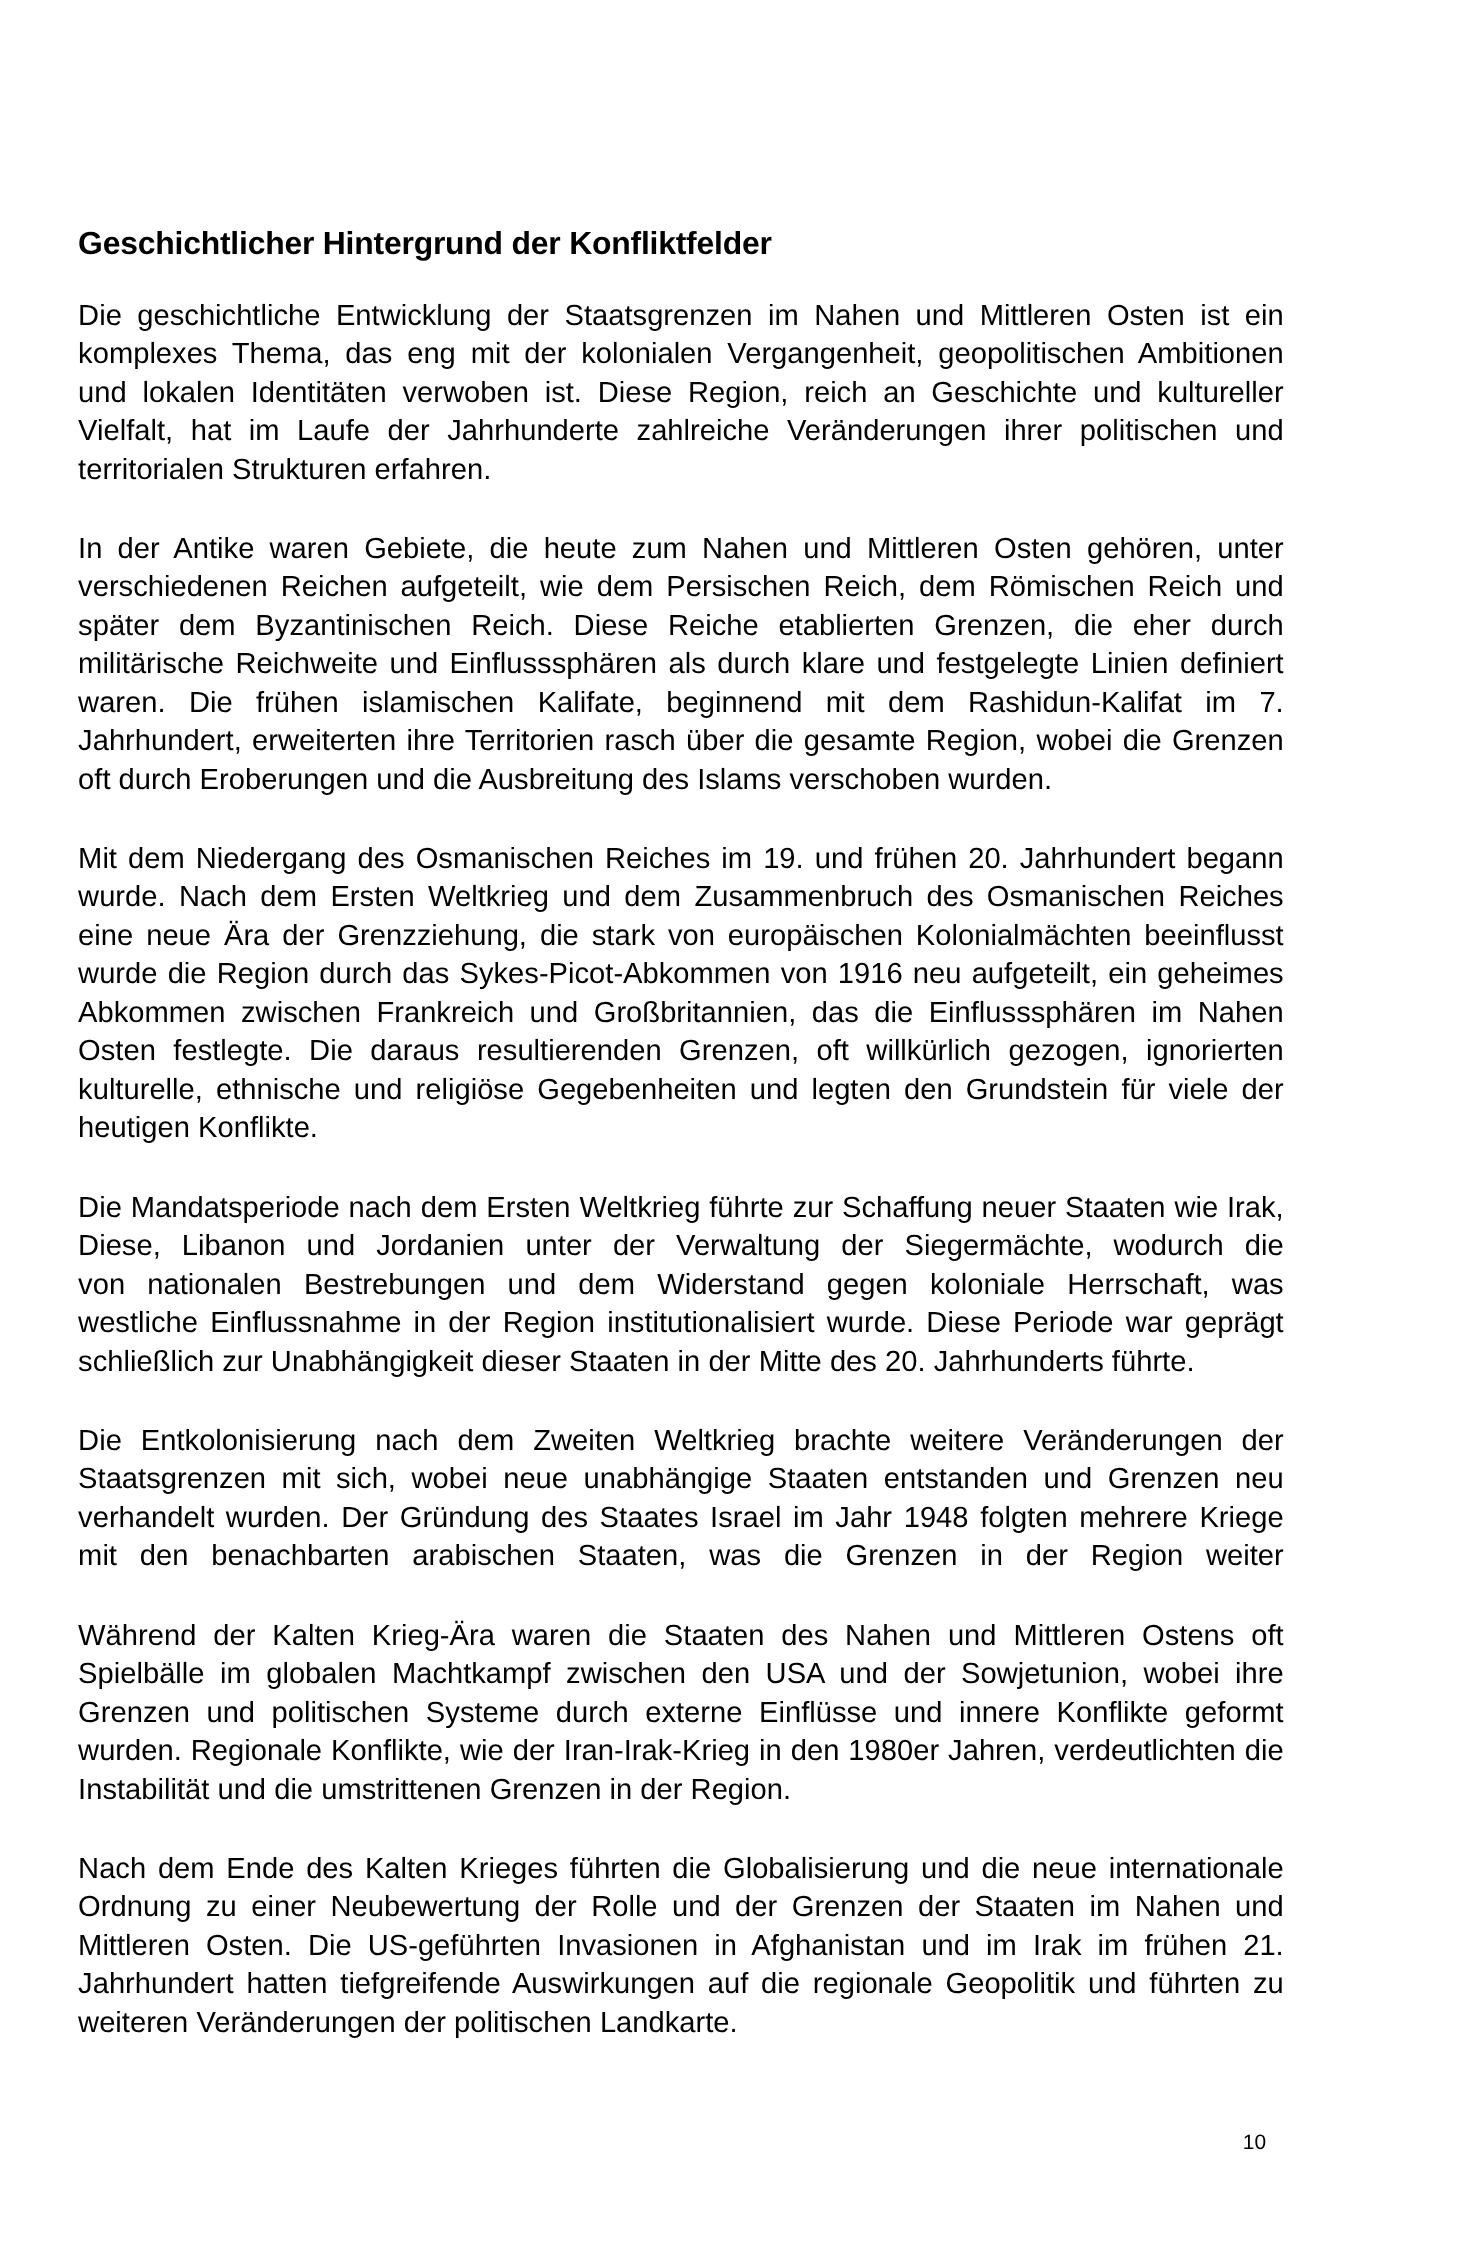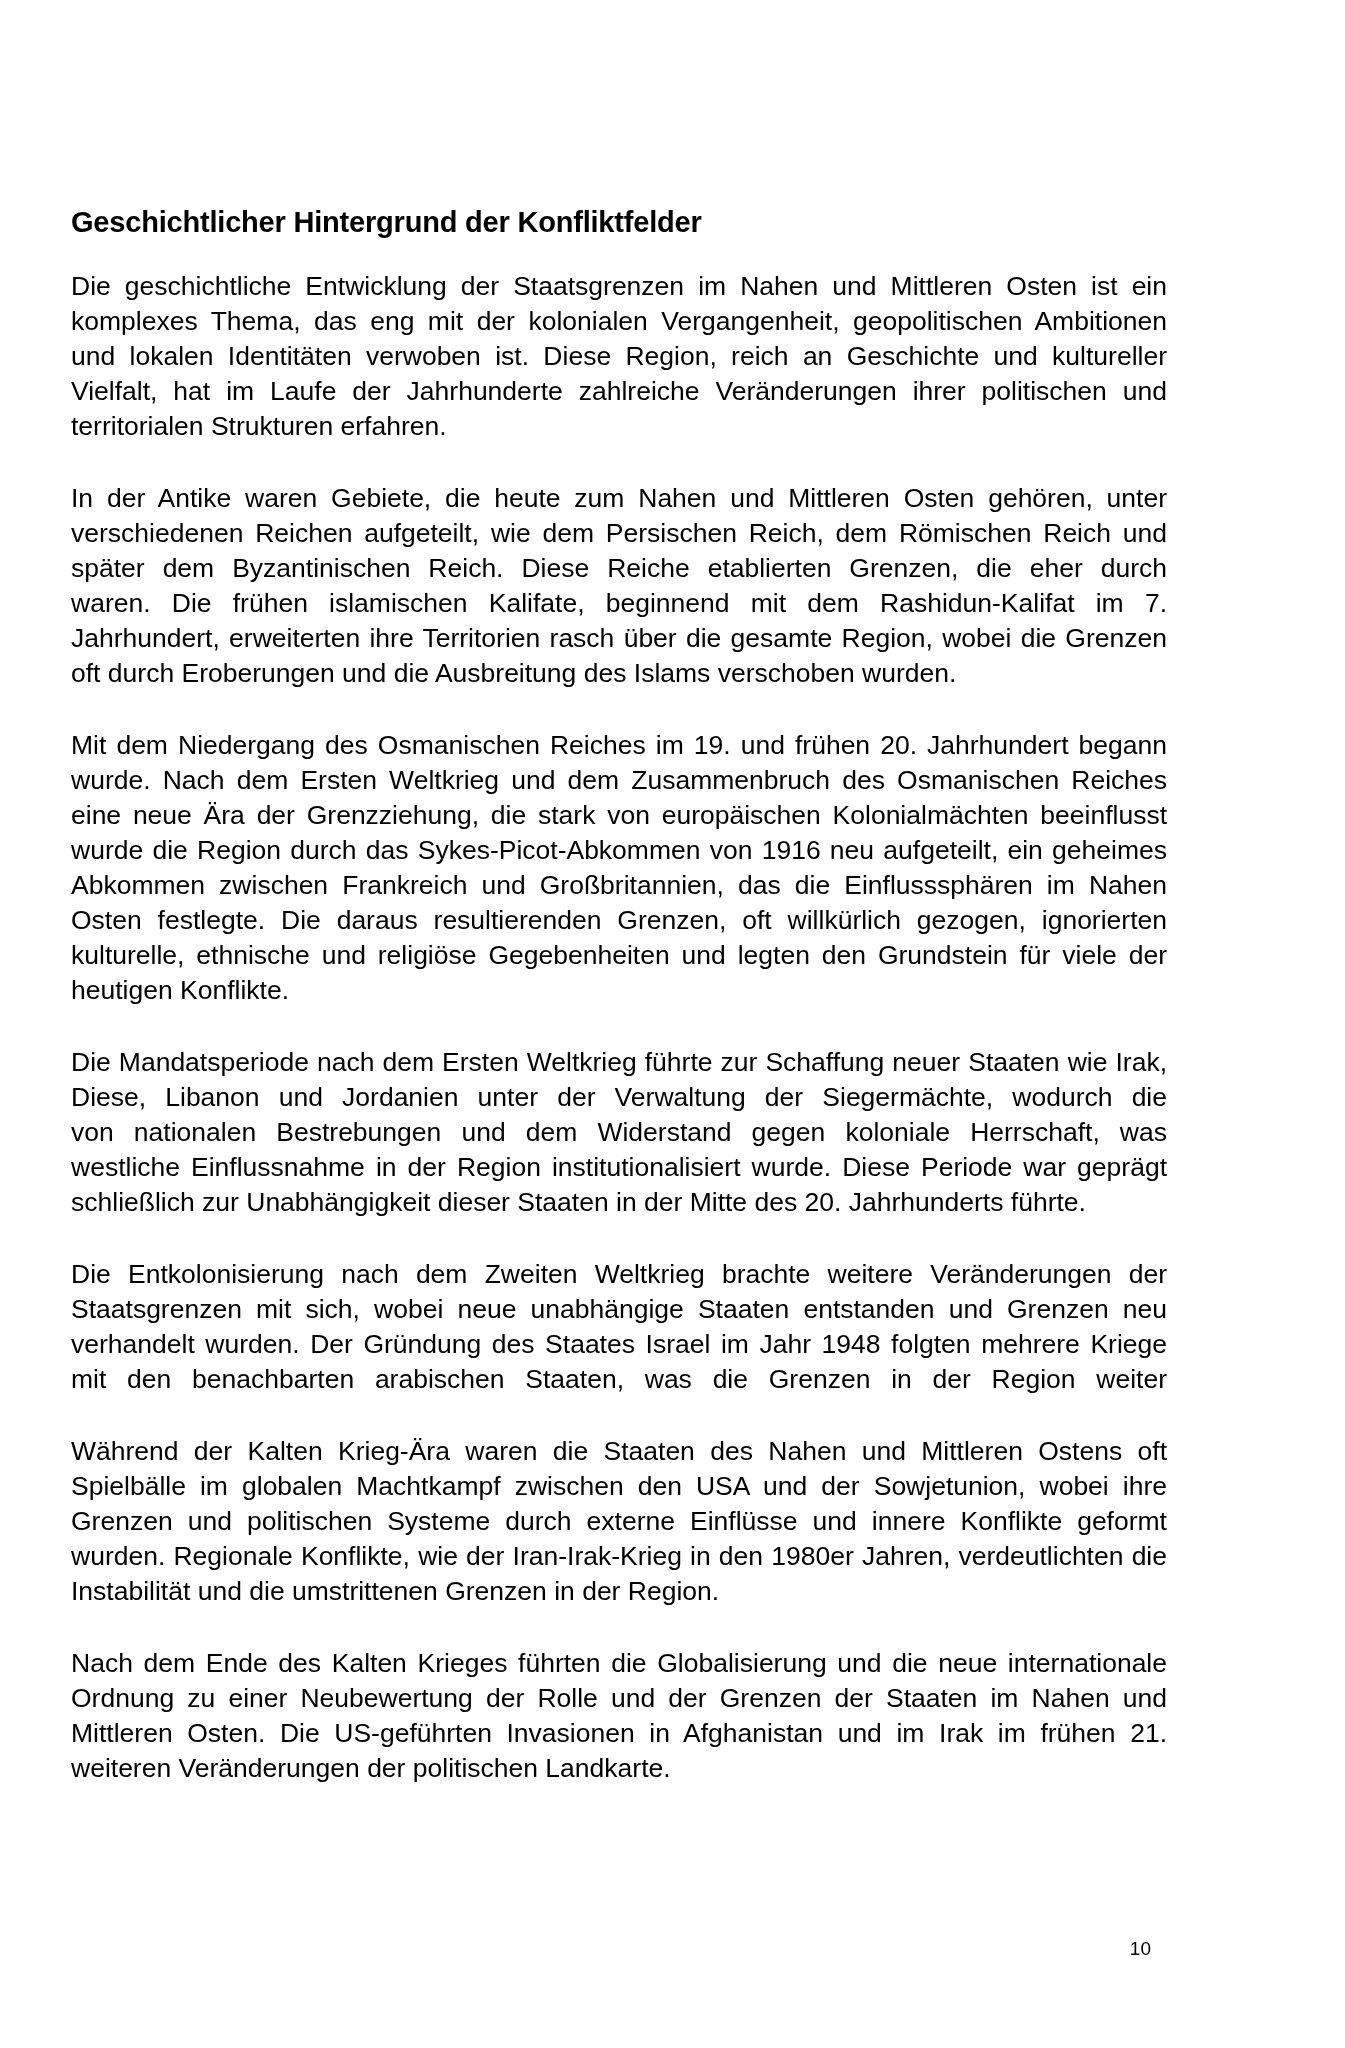--- a/index.html
+++ b/index.html
@@ -64,20 +64,21 @@
           <div class="line">Die geschichtliche Entwicklung der Staatsgrenzen im Nahen und Mittleren Osten ist ein</div>
           <div class="line">komplexes Thema, das eng mit der kolonialen Vergangenheit, geopolitischen Ambitionen</div>
           <div class="line">und lokalen Identitäten verwoben ist. Diese Region, reich an Geschichte und kultureller</div>
           <div class="line">Vielfalt, hat im Laufe der Jahrhunderte zahlreiche Veränderungen ihrer politischen und</div>
           <div class="line last">territorialen Strukturen erfahren.</div>
         </div>
         <div class="para">
           <div class="line">In der Antike waren Gebiete, die heute zum Nahen und Mittleren Osten gehören, unter</div>
           <div class="line">verschiedenen Reichen aufgeteilt, wie dem Persischen Reich, dem Römischen Reich und</div>
           <div class="line">später dem Byzantinischen Reich. Diese Reiche etablierten Grenzen, die eher durch</div>
+          <div class="line">militärische Reichweite und Einflusssphären als durch klare und festgelegte Linien definiert</div>
           <div class="line">waren. Die frühen islamischen Kalifate, beginnend mit dem Rashidun-Kalifat im 7.</div>
           <div class="line">Jahrhundert, erweiterten ihre Territorien rasch über die gesamte Region, wobei die Grenzen</div>
           <div class="line last">oft durch Eroberungen und die Ausbreitung des Islams verschoben wurden.</div>
         </div>
         <div class="para">
           <div class="line">Mit dem Niedergang des Osmanischen Reiches im 19. und frühen 20. Jahrhundert begann</div>
           <div class="line">wurde. Nach dem Ersten Weltkrieg und dem Zusammenbruch des Osmanischen Reiches</div>
           <div class="line">eine neue Ära der Grenzziehung, die stark von europäischen Kolonialmächten beeinflusst</div>
           <div class="line">wurde die Region durch das Sykes-Picot-Abkommen von 1916 neu aufgeteilt, ein geheimes</div>
           <div class="line">Abkommen zwischen Frankreich und Großbritannien, das die Einflusssphären im Nahen</div>
@@ -102,18 +103,19 @@
           <div class="line">Während der Kalten Krieg-Ära waren die Staaten des Nahen und Mittleren Ostens oft</div>
           <div class="line">Spielbälle im globalen Machtkampf zwischen den USA und der Sowjetunion, wobei ihre</div>
           <div class="line">Grenzen und politischen Systeme durch externe Einflüsse und innere Konflikte geformt</div>
           <div class="line">wurden. Regionale Konflikte, wie der Iran-Irak-Krieg in den 1980er Jahren, verdeutlichten die</div>
           <div class="line last">Instabilität und die umstrittenen Grenzen in der Region.</div>
         </div>
         <div class="para">
           <div class="line">Nach dem Ende des Kalten Krieges führten die Globalisierung und die neue internationale</div>
           <div class="line">Ordnung zu einer Neubewertung der Rolle und der Grenzen der Staaten im Nahen und</div>
           <div class="line">Mittleren Osten. Die US-geführten Invasionen in Afghanistan und im Irak im frühen 21.</div>
+          <div class="line">Jahrhundert hatten tiefgreifende Auswirkungen auf die regionale Geopolitik und führten zu</div>
           <div class="line last">weiteren Veränderungen der politischen Landkarte.</div>
         </div>
       </div>
   </div>
   <div class="page-number">10</div>
 </div>
 
 </body></html>

